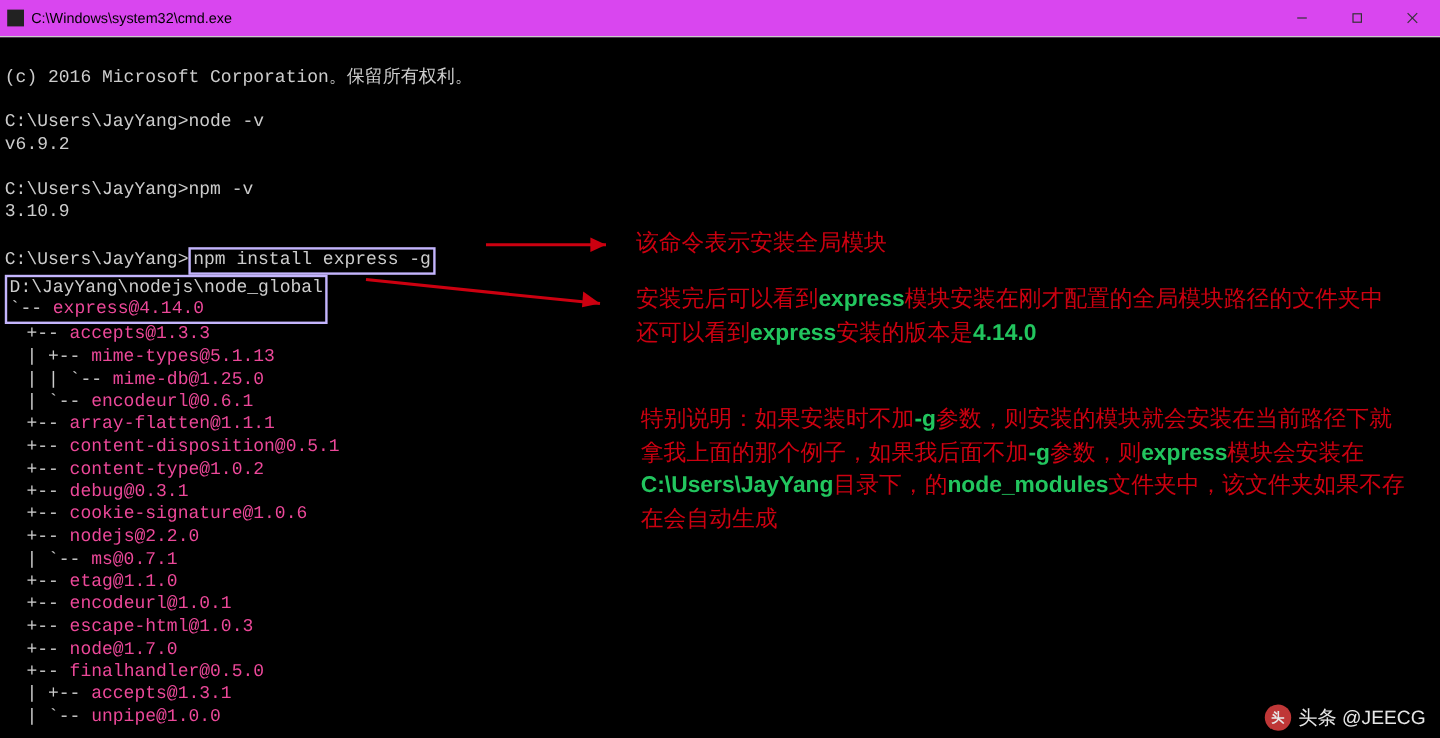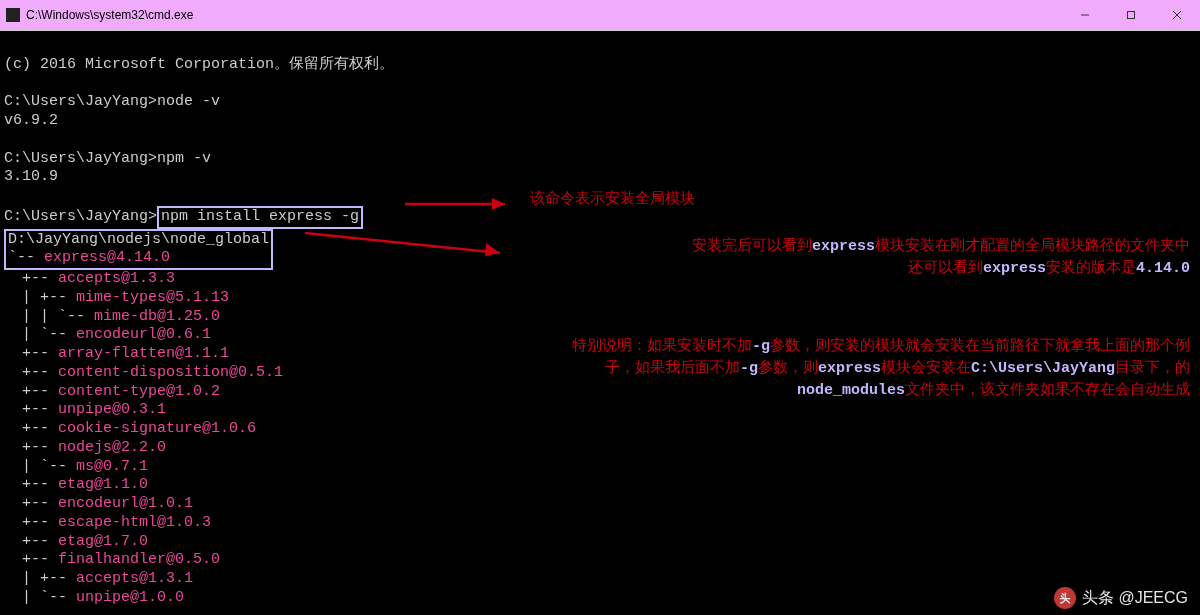--- a/index.html
+++ b/index.html
@@ -13,21 +13,21 @@
     background: #fff;
   }
   .window {
     width: 1200px;
     height: 615px;
     background: #000;
     position: relative;
   }
   .titlebar {
     height: 30px;
-    background: #f0abfc;
+    background: #d946ef;
     display: flex;
     align-items: center;
     color: #000;
     font-family: "Segoe UI", Tahoma, sans-serif;
     font-size: 12px;
     border-bottom: 1px solid #ccc;
   }
   .title-icon {
     width: 14px;
     height: 14px;
@@ -58,45 +58,44 @@
   .pkg { color: #ec4899; } 
   .tree { color: #ccc; }
   .box-red {
     border: 2px solid #c4b5fd;
     padding: 0 2px;
     display: inline-block;
   }
   .anno {
     position: absolute;
     color: #cc0010;
-    font-family: Liberation Mono, monospace;
-    font-size: 15px;
+    font-family: Liberation Sans, sans-serif;
+    font-size: 19px;
     line-height: 1.45;
     white-space: normal;
-    text-align: right;
   }
   .arrow { position: absolute; }
   .watermark {
     position: absolute;
     right: 12px;
     bottom: 6px;
     display: flex;
     align-items: center;
     gap: 6px;
     color: #fff;
     font-family: "Microsoft YaHei", sans-serif;
     font-size: 16px;
     opacity: 0.9;
   }
   .wm-icon {
     width: 22px; height: 22px; border-radius: 50%;
     background: #d43d3d; color:#fff; display:flex; align-items:center; justify-content:center;
     font-weight:bold; font-size:11px;
   }
-  .bold-red { color:#c4b5fd; font-weight:bold; }
+  .bold-red { color:#22c55e; font-weight:bold; }
 </style>
 </head>
 <body>
 
 <div class="window">
 
   <div class="titlebar">
     <span class="title-icon"></span>
     <span class="title-text">C:\Windows\system32\cmd.exe</span>
     <span class="title-spacer"></span>
@@ -130,28 +129,28 @@
 <span>C:\Users\JayYang&gt;</span><span class="box-red">npm install express -g</span>
 <span class="box-red"><span>D:\JayYang\nodejs\node_global</span>
 <span class="tree">`-- </span><span class="pkg">express@4.14.0</span></span>
 <span class="tree">  +-- </span><span class="pkg">accepts@1.3.3</span>
 <span class="tree">  | +-- </span><span class="pkg">mime-types@5.1.13</span>
 <span class="tree">  | | `-- </span><span class="pkg">mime-db@1.25.0</span>
 <span class="tree">  | `-- </span><span class="pkg">encodeurl@0.6.1</span>
 <span class="tree">  +-- </span><span class="pkg">array-flatten@1.1.1</span>
 <span class="tree">  +-- </span><span class="pkg">content-disposition@0.5.1</span>
 <span class="tree">  +-- </span><span class="pkg">content-type@1.0.2</span>
-<span class="tree">  +-- </span><span class="pkg">unpipe@0.3.1</span>
+<span class="tree">  +-- </span><span class="pkg">debug@0.3.1</span>
 <span class="tree">  +-- </span><span class="pkg">cookie-signature@1.0.6</span>
 <span class="tree">  +-- </span><span class="pkg">nodejs@2.2.0</span>
 <span class="tree">  | `-- </span><span class="pkg">ms@0.7.1</span>
 <span class="tree">  +-- </span><span class="pkg">etag@1.1.0</span>
 <span class="tree">  +-- </span><span class="pkg">encodeurl@1.0.1</span>
 <span class="tree">  +-- </span><span class="pkg">escape-html@1.0.3</span>
-<span class="tree">  +-- </span><span class="pkg">etag@1.7.0</span>
+<span class="tree">  +-- </span><span class="pkg">node@1.7.0</span>
 <span class="tree">  +-- </span><span class="pkg">finalhandler@0.5.0</span>
 <span class="tree">  | +-- </span><span class="pkg">accepts@1.3.1</span>
 <span class="tree">  | `-- </span><span class="pkg">unpipe@1.0.0</span>
 
     
     <svg class="arrow" style="left:400px; top:158px;" width="120" height="30">
       <line x1="5" y1="15" x2="105" y2="15" stroke="#cc0010" stroke-width="2.5"></line>
       <polygon points="105,15 92,9 92,21" fill="#cc0010"></polygon>
     </svg>
     <div class="anno" style="left:530px; top:158px;">该命令表示安装全局模块</div>
@@ -160,21 +159,21 @@
     <svg class="arrow" style="left:300px; top:192px;" width="220" height="40">
       <line x1="5" y1="10" x2="200" y2="30" stroke="#cc0010" stroke-width="2.5"></line>
       <polygon points="200,30 186,20 185,33" fill="#cc0010"></polygon>
     </svg>
     <div class="anno" style="left:530px; top:205px; width:660px;">
       <span>安装完后可以看到</span><span class="bold-red">express</span><span>模块安装在刚才配置的全局模块路径的文件夹中</span><br>
       <span>还可以看到</span><span class="bold-red">express</span><span>安装的版本是</span><span class="bold-red">4.14.0</span>
     </div>
 
     
-    <div class="anno" style="left:550px; top:305px; width:640px;">
+    <div class="anno" style="left:534px; top:305px; width:640px;">
       <span>特别说明：如果安装时不加</span><span class="bold-red">-g</span><span>参数，则安装的模块就会安装在当前路径下就拿我上面的那个例子，如果我后面不加</span><span class="bold-red">-g</span><span>参数，则</span><span class="bold-red">express</span><span>模块会安装在</span><span class="bold-red">C:\Users\JayYang</span><span>目录下，的</span><span class="bold-red">node_modules</span><span>文件夹中，该文件夹如果不存在会自动生成</span>
     </div>
 
   </div>
 
   <div class="watermark">
     <span class="wm-icon">头</span>
     <span>头条 @JEECG</span>
   </div>
 </div>

